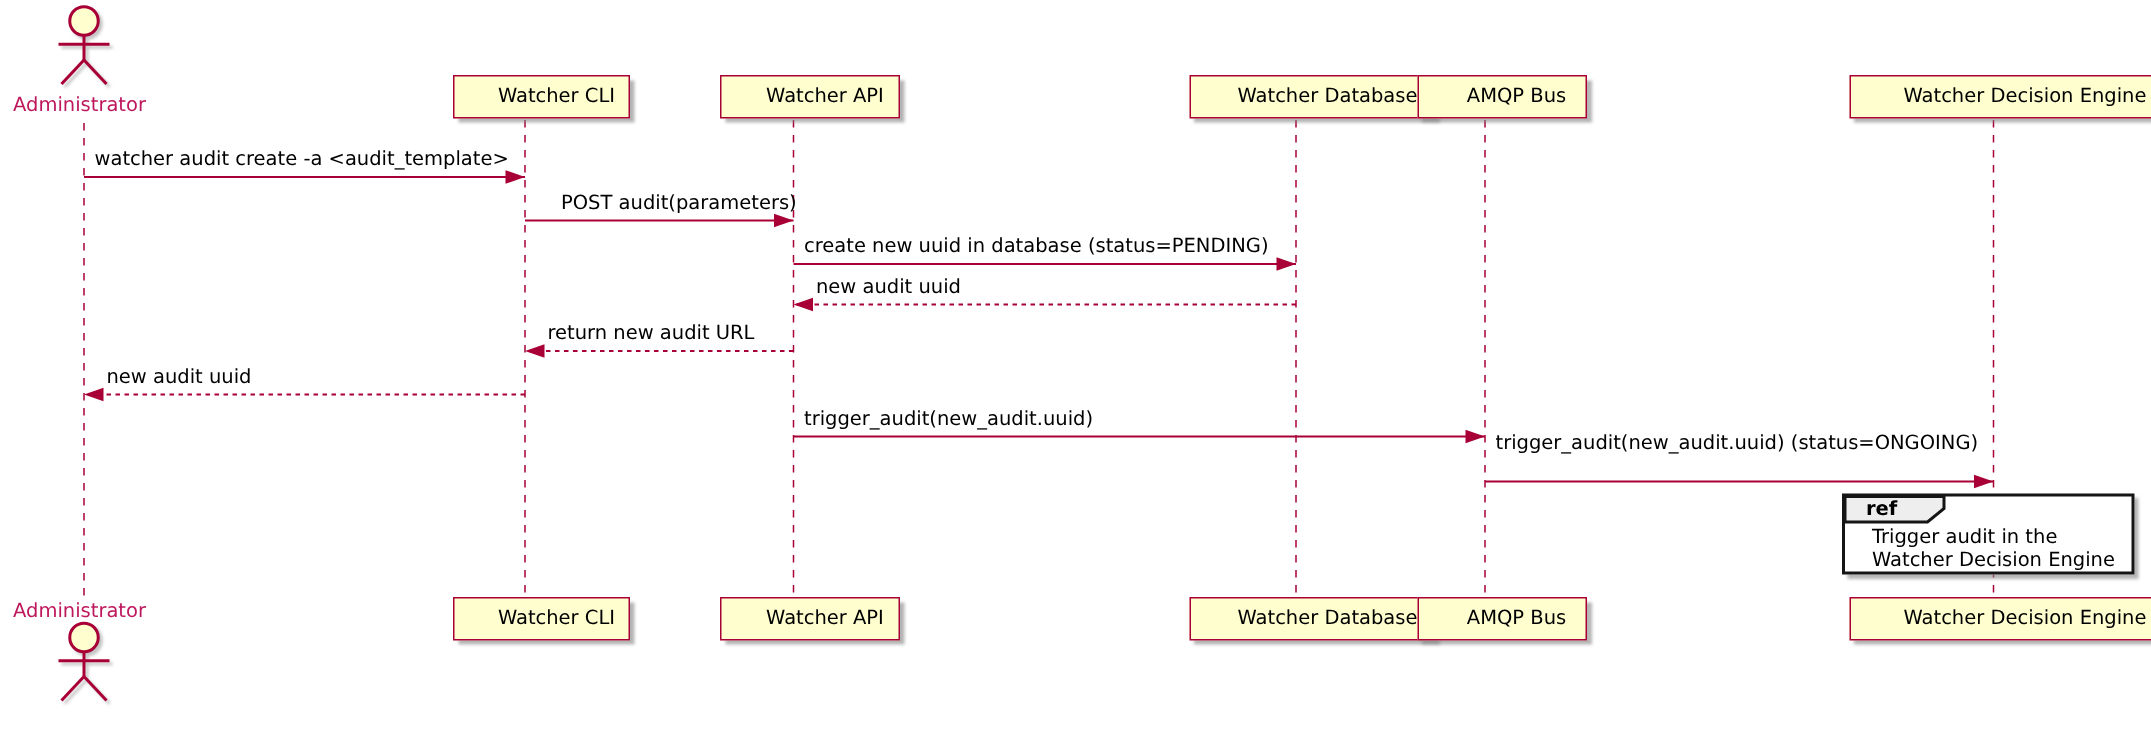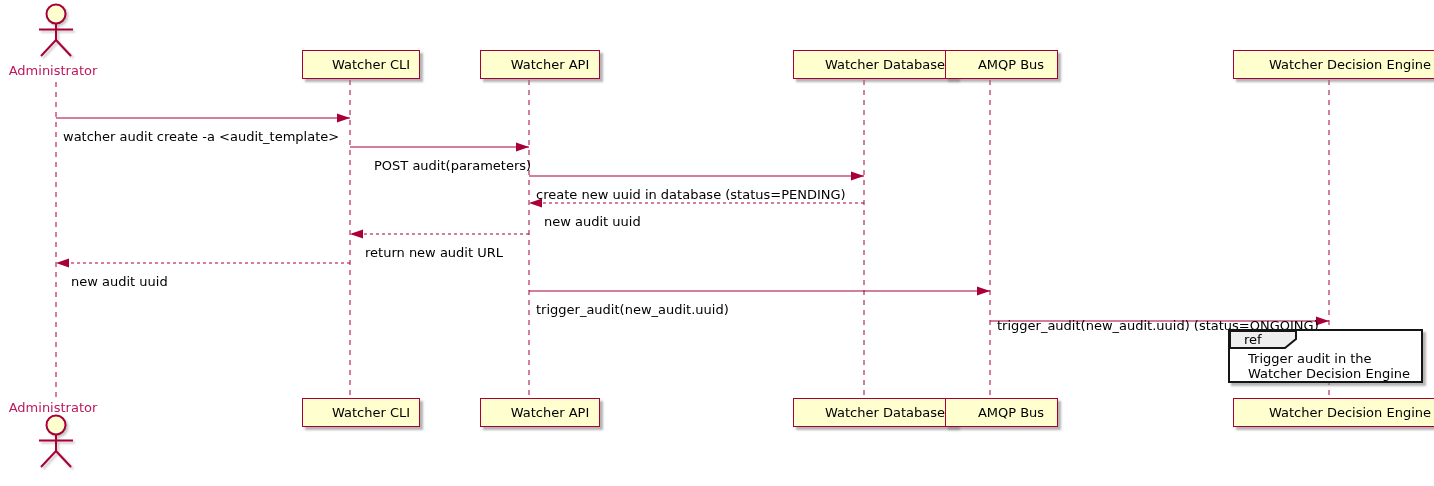--- a/index.html
+++ b/index.html
@@ -8,33 +8,33 @@
     font-family:"DejaVu Sans", sans-serif;font-size:13px;color:#000;
   }
   #lines-layer{position:absolute;left:0;top:0;width:1434px;height:486px;}
   #nodes-layer{position:absolute;left:0;top:0;width:1434px;height:486px;}
   .pbox{
     position:absolute;height:27px;line-height:27px;text-align:center;
     background:#FEFECE;border:1.5px solid #A80036;color:#000;
     box-shadow:3px 3px 2px rgba(130,130,130,0.6);white-space:nowrap;padding-left:20px;
   }
   .msg-label{
-    position:absolute;height:16px;line-height:16px;white-space:nowrap;color:#000;margin-top:30px;
+    position:absolute;height:16px;line-height:16px;white-space:nowrap;color:#000;
   }
   .actor-label{
     position:absolute;white-space:nowrap;color:#be185d;transform:translateX(-50%);
   }
   .actor-figure{position:absolute;filter:drop-shadow(2.5px 2.5px 1px rgba(150,150,150,0.55));}
   .ref-box{
     position:absolute;background:#ffffff;border:2px solid #151515;
     box-shadow:3px 3px 2px rgba(130,130,130,0.6);box-sizing:border-box;
   }
   .ref-tab{position:absolute;left:-1px;top:-1px;}
   .ref-keyword{
-    position:absolute;left:14px;top:0px;font-weight:normal;height:17px;line-height:17px;text-align:center;
+    position:absolute;left:14px;top:0px;font-weight:bold;height:17px;line-height:17px;text-align:center;
   }
   .ref-text{position:absolute;left:18px;top:21px;line-height:14.5px;white-space:nowrap;}
 </style>
 </head>
 <body>
 
 <div class="canvas">
   <svg id="lines-layer" width="1434" height="486" viewBox="0 0 1434 486" xmlns="http://www.w3.org/2000/svg">
       <line x1="56" y1="82" x2="56" y2="400" stroke="#A80036" stroke-width="1" stroke-dasharray="5,5"></line>
       <line x1="350" y1="80" x2="350" y2="398" stroke="#A80036" stroke-width="1" stroke-dasharray="5,5"></line>

